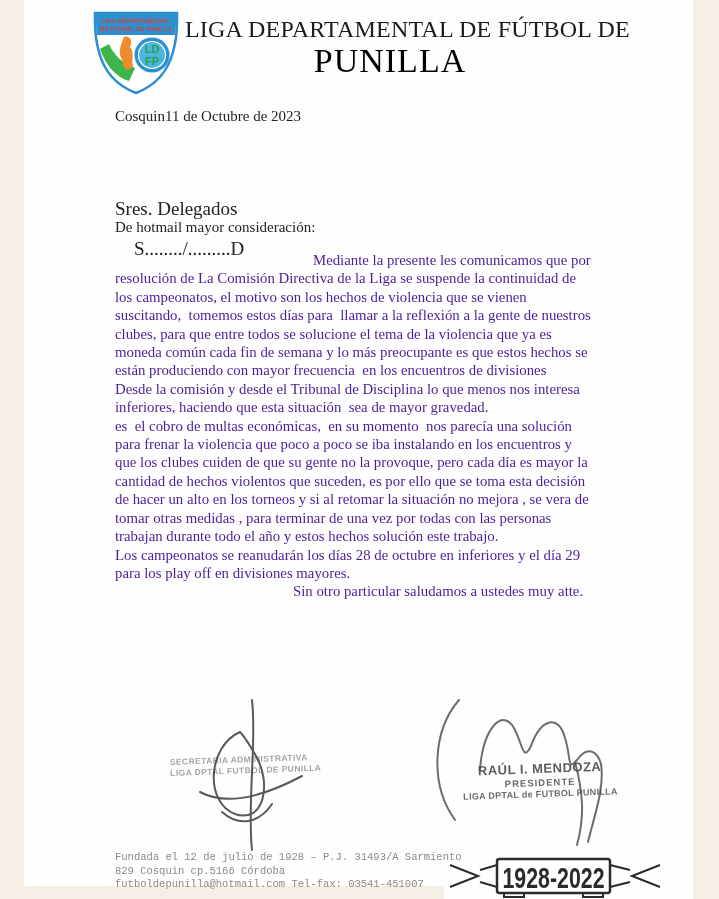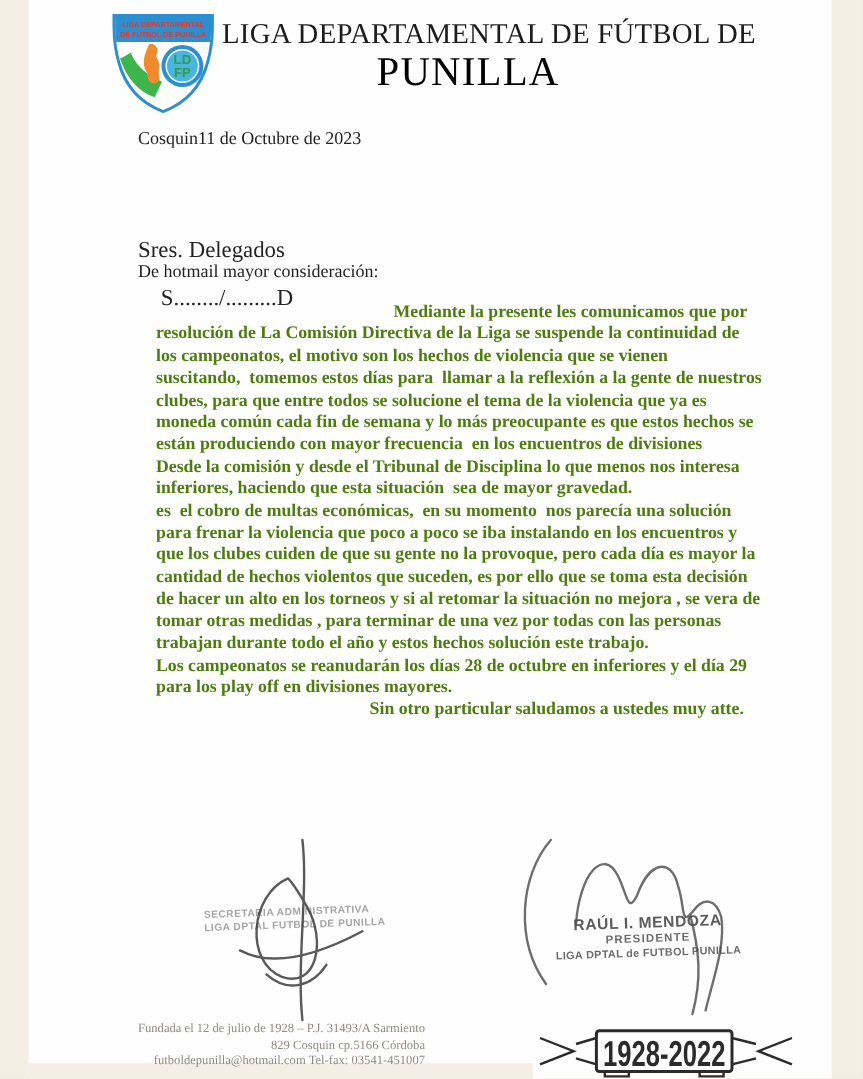--- a/index.html
+++ b/index.html
@@ -10,34 +10,34 @@
   .strip-bottom{left:24px;top:886px;width:420px;height:13px;background:#f5eee4;}
 
   
   .title1{left:185px;top:16px;width:440px;text-align:center;font-size:24px;color:#1c1c1c;letter-spacing:0.2px;white-space:nowrap;}
   .title2{left:185px;top:42px;width:410px;text-align:center;font-size:34px;color:#000000;letter-spacing:1px;}
   .date-line{left:115px;top:108px;width:487px;font-size:15px;color:#222;}
 
   
   .recipient{left:115px;top:157px;font-size:19px;line-height:20px;color:#222;white-space:pre;margin-top:42px;}
   .salutation{left:115px;top:219px;font-size:15px;color:#222;}
-  .body-block{left:130px;top:251px;width:505px;color:#4d7c0f;font-weight:bold;}
+  .body-block{left:115px;top:251px;width:505px;color:#4c1d95;}
   .body-line{font-size:14.8px;line-height:18.4px;white-space:pre;}
 
   
   .stamp-left{left:170px;top:754px;width:170px;color:#9b9b99;font-family:"Liberation Sans",sans-serif;
     font-weight:bold;font-size:8.5px;line-height:10.5px;letter-spacing:0.4px;transform:rotate(-2deg);opacity:.9;}
   .stamp-right{left:455px;top:761px;width:170px;text-align:center;font-family:"Liberation Sans",sans-serif;
     color:#5c5c5c;transform:rotate(-2deg);opacity:.92;}
   .stamp-right .name{font-size:13px;font-weight:bold;letter-spacing:0.5px;color:#4f4f4f;}
   .stamp-right .role{font-size:9.5px;font-weight:bold;letter-spacing:1px;margin-top:1px;color:#5f5f5f;}
   .stamp-right .org{font-size:9px;font-weight:bold;letter-spacing:0.3px;margin-top:1px;color:#5f5f5f;white-space:nowrap;}
 
   
-  .footer-block{left:115px;top:851px;font-family:Liberation Serif, serif;font-size:10.5px;line-height:13.5px;color:#8e8a82;text-align:right;}
+  .footer-block{left:115px;top:851px;font-family:Liberation Mono, monospace;font-size:10.5px;line-height:13.5px;color:#8e8a82;}
   .sig{pointer-events:none;}
 </style>
 </head>
 <body>
 
 <div class="stage">
   <div class="abs paper"></div>
   <div class="abs strip-bottom"></div>
 
   <svg class="abs" style="left:86px;top:6px;" width="100" height="92" viewBox="0 0 100 92">

